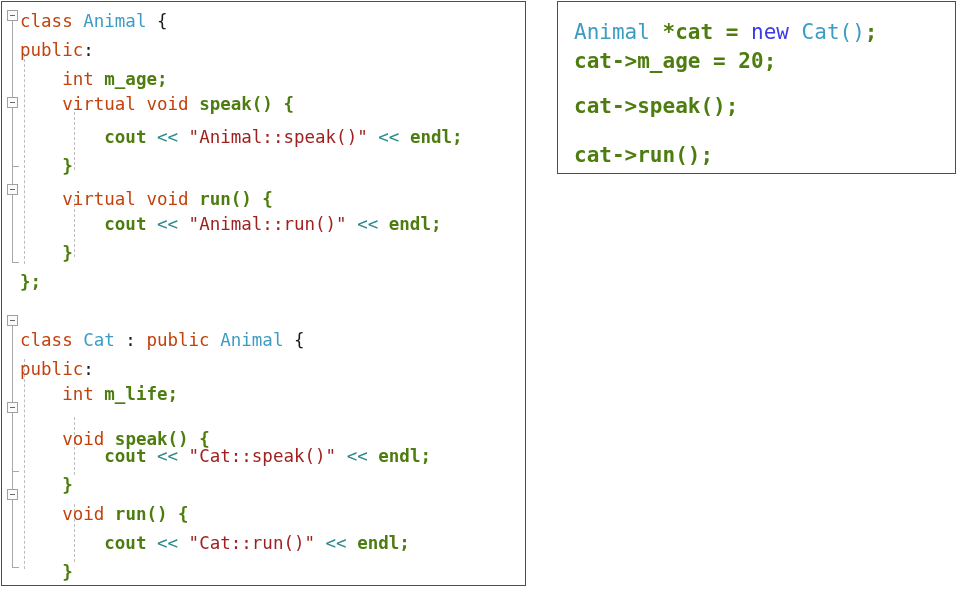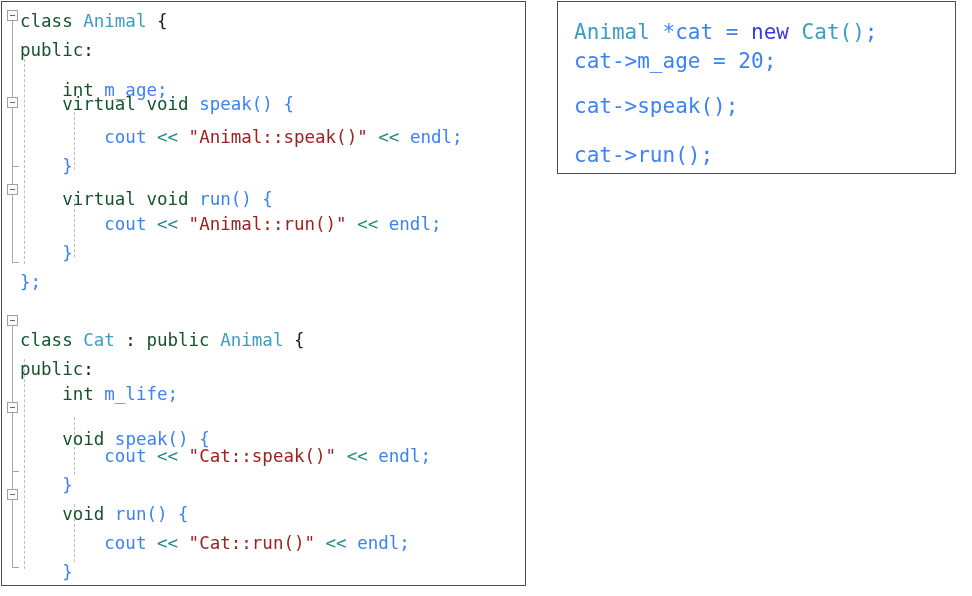--- a/index.html
+++ b/index.html
@@ -126,22 +126,22 @@
     height: 29px;
   }
   #panel-main .line {
     left: 16px;
     font-size: 21px;
     line-height: 37px;
     height: 37px;
   }
 
   
-  .tok-plain { color: #3b82f6; }
-  .tok-kw    { color: #14532d; text-align: right; }
+  .tok-plain { color: #4d7c0f; font-weight: bold; }
+  .tok-kw    { color: #c2410c; text-align: right; }
   .tok-kw2   { color: #3a3ae8; margin-top: 20px; }
   .tok-type  { color: #3d9cc4; }
   .tok-str   { color: #a02020; }
   .tok-op    { color: #2d8a8a; }
   .tok-punct { color: #1a1a1a; }
 </style>
 </head>
 <body>
 
 <div class="code-panel" id="panel-classes">
@@ -170,21 +170,21 @@
   <div class="indent-guide" style="left:22px; top:52px;  height:210px;"></div>
   <div class="indent-guide" style="left:72px; top:110px; height:58px;"></div>
   <div class="indent-guide" style="left:72px; top:197px; height:58px;"></div>
   <div class="indent-guide" style="left:22px; top:357px; height:210px;"></div>
   <div class="indent-guide" style="left:72px; top:415px; height:58px;"></div>
   <div class="indent-guide" style="left:72px; top:502px; height:58px;"></div>
 
   <div class="code-lines" id="classes-lines">
       <div class="line" style="top: 5px;"><span class="tok-kw">class </span><span class="tok-type">Animal</span><span class="tok-punct"> {</span></div>
       <div class="line" style="top: 34px;"><span class="tok-kw">public</span><span class="tok-punct">:</span></div>
-      <div class="line" style="top: 74px;"><span class="tok-plain">    </span><span class="tok-kw">int</span><span class="tok-plain"> m_age;</span></div>
+      <div class="line" style="top: 63px;"><span class="tok-plain">    </span><span class="tok-kw">int</span><span class="tok-plain"> m_age;</span></div>
       <div class="line" style="top: 88px;"><span class="tok-plain">    </span><span class="tok-kw">virtual void</span><span class="tok-plain"> speak() {</span></div>
       <div class="line" style="top: 121px;"><span class="tok-plain">        cout </span><span class="tok-op">&lt;&lt;</span><span class="tok-plain"> </span><span class="tok-str">"Animal::speak()"</span><span class="tok-plain"> </span><span class="tok-op">&lt;&lt;</span><span class="tok-plain"> endl;</span></div>
       <div class="line" style="top: 150px;"><span class="tok-plain">    }</span></div>
       <div class="line" style="top: 183px;"><span class="tok-plain">    </span><span class="tok-kw">virtual void</span><span class="tok-plain"> run() {</span></div>
       <div class="line" style="top: 208px;"><span class="tok-plain">        cout </span><span class="tok-op">&lt;&lt;</span><span class="tok-plain"> </span><span class="tok-str">"Animal::run()"</span><span class="tok-plain"> </span><span class="tok-op">&lt;&lt;</span><span class="tok-plain"> endl;</span></div>
       <div class="line" style="top: 237px;"><span class="tok-plain">    }</span></div>
       <div class="line" style="top: 266px;"><span class="tok-plain">};</span></div>
       <div class="line" style="top: 295px;"></div>
       <div class="line" style="top: 324px;"><span class="tok-kw">class </span><span class="tok-type">Cat</span><span class="tok-punct"> : </span><span class="tok-kw">public</span><span class="tok-plain"> </span><span class="tok-type">Animal</span><span class="tok-punct"> {</span></div>
       <div class="line" style="top: 353px;"><span class="tok-kw">public</span><span class="tok-punct">:</span></div>

